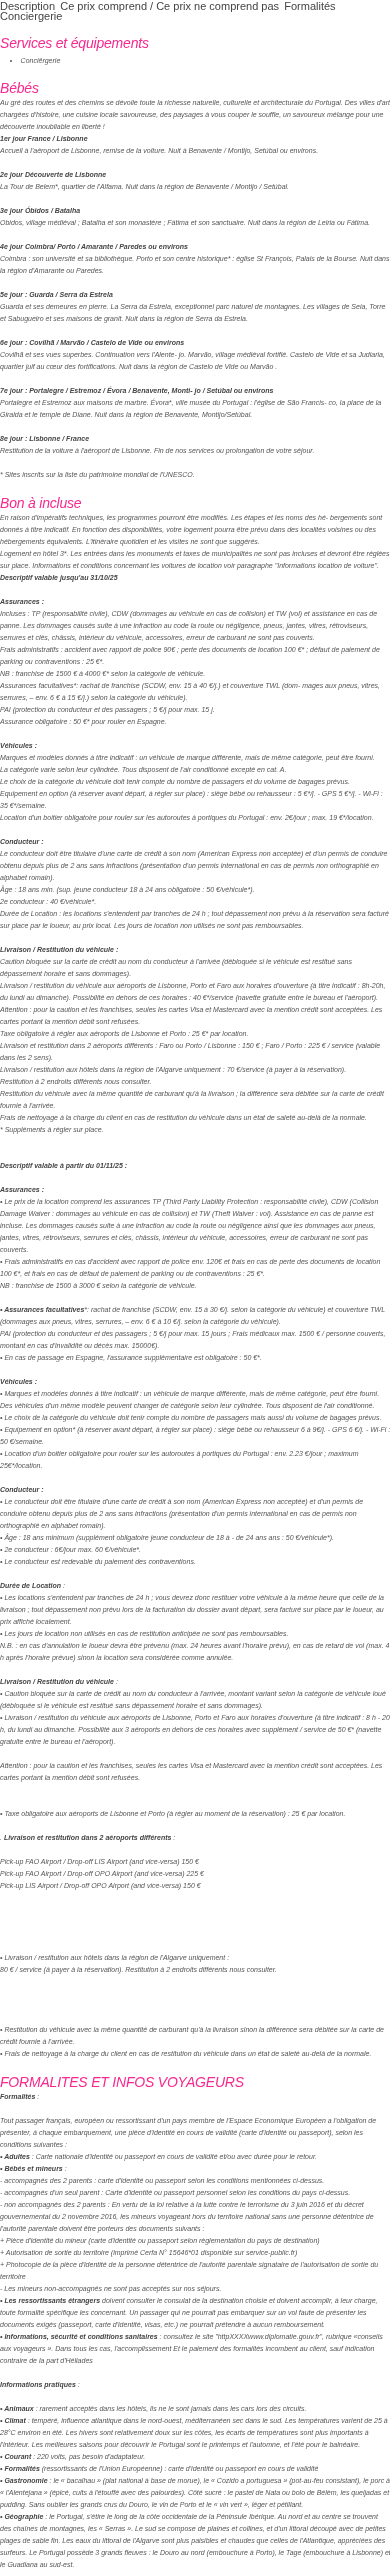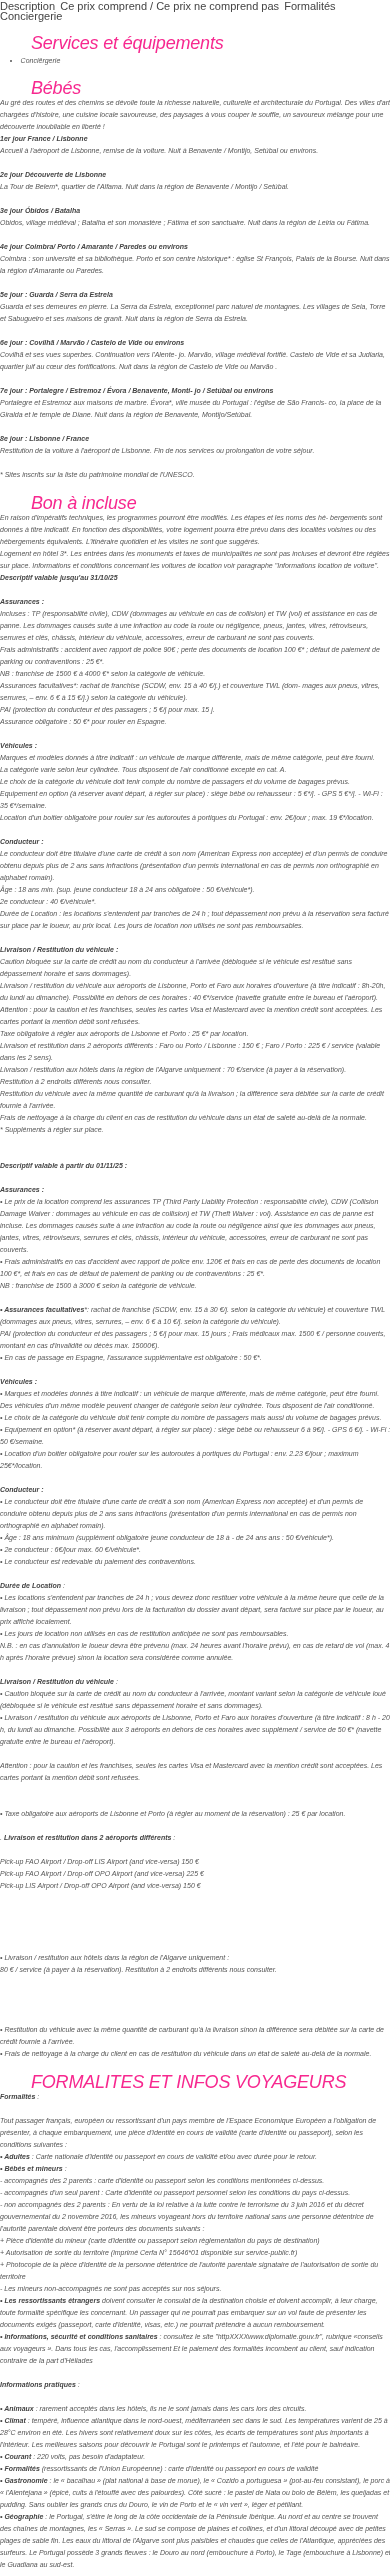--- a/index.html
+++ b/index.html
@@ -10,25 +10,24 @@
     font-size: 7px;
     line-height: 12px;
   }
   .page { padding: 0 0 10.3px 0; }
   .topnav { font-style: normal; color: #444; font-size: 11px; line-height: 10.3px; padding: 1px 0 0 0; }
   .topnav span { margin-right: 2.1px; }
   h2.sec {
     color: #f7288f;
     font-style: italic;
     font-weight: normal;
-    font-size: 18px;
+    font-size: 14px;
     line-height: 16.5px;
     margin: 13.4px 0 1px 0;
     letter-spacing: -0.2px;
-    padding-left: 31px;
   }
   p, .line { margin: 0; font-style: italic; }
   .day-title { font-weight: bold; font-style: italic; color: #444; margin-top: 0; }
   .block { margin-bottom: 12px; }
   .gap { height: 12px; }
   .biggap { height: 24px; }
   .sub { font-weight: bold; font-style: italic; color: #444; }
   ul.bul { margin: 3.1px 0 0 0; padding-left: 20.6px; }
   ul.bul li { font-style: italic; }
   b { color: #444; }

